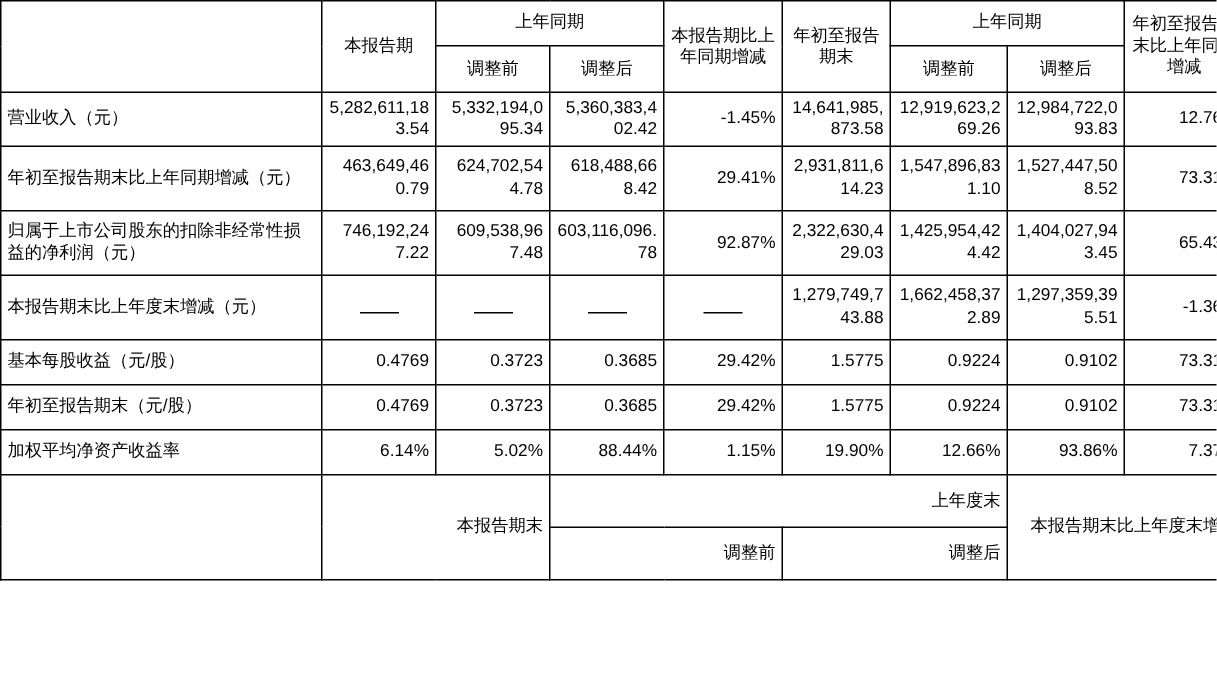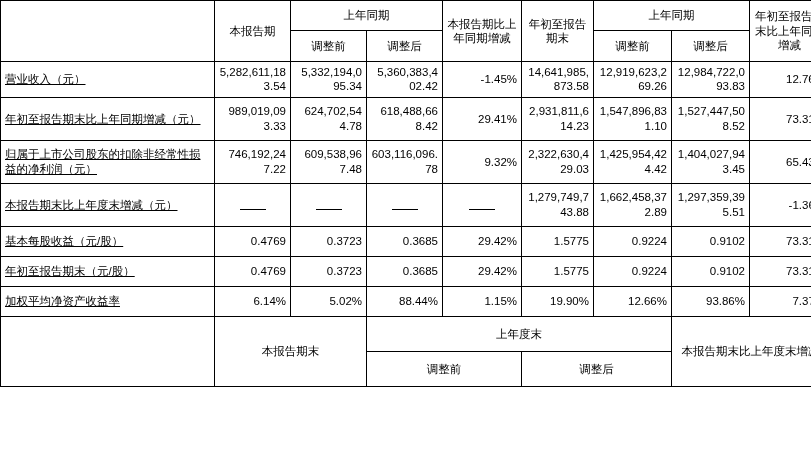--- a/index.html
+++ b/index.html
@@ -29,21 +29,20 @@
     border: 1px solid #000000;
     padding: 3px 4px;
     vertical-align: middle;
     font-weight: normal;
     line-height: 1.25;
   }
   .rowlabel {
     text-align: left;
     font-size: 11.5px;
     line-height: 1.3;
-    text-decoration: underline;
   }
   .hdr {
     text-align: center;
     font-size: 11.5px;
     line-height: 1.3;
   }
   .num {
     text-align: right;
     font-size: 11.5px;
     word-break: break-all;
@@ -58,21 +57,21 @@
     display: inline-block;
     width: 26px;
     border-bottom: 1px solid #000;
     height: 7px;
     vertical-align: middle;
   }
   .tall { height: 54px; text-align: center; }
   .sub { height: 24px; }
   .datarow td { height: 23px; }
   .datarow2 td { height: 36px; }
-  .bottom-block td { height: 28px; }
+  .bottom-block td { height: 28px; text-align: right; }
   .bottom-label { height: 56px; }
 </style>
 </head>
 <body>
 
 <div class="sheet">
 
   <table class="fin">
     <colgroup>
       <col style="width:214px">
@@ -109,36 +108,36 @@
         <td class="num">5,360,383,402.42</td>
         <td class="num">-1.45%</td>
         <td class="num">14,641,985,873.58</td>
         <td class="num">12,919,623,269.26</td>
         <td class="num">12,984,722,093.83</td>
         <td class="num">12.76%</td>
       </tr>
 
       <tr class="datarow2">
         <td class="rowlabel">年初至报告期末比上年同期增减（元）</td>
-        <td class="num">989,019,093.33</td>
+        <td class="num">463,649,460.79</td>
         <td class="num">624,702,544.78</td>
         <td class="num">618,488,668.42</td>
         <td class="num">29.41%</td>
         <td class="num">2,931,811,614.23</td>
         <td class="num">1,547,896,831.10</td>
         <td class="num">1,527,447,508.52</td>
         <td class="num">73.31%</td>
       </tr>
 
       <tr class="datarow2">
         <td class="rowlabel">归属于上市公司股东的扣除非经常性损益的净利润（元）</td>
         <td class="num">746,192,247.22</td>
         <td class="num">609,538,967.48</td>
         <td class="num">603,116,096.78</td>
-        <td class="num">9.32%</td>
+        <td class="num">92.87%</td>
         <td class="num">2,322,630,429.03</td>
         <td class="num">1,425,954,424.42</td>
         <td class="num">1,404,027,943.45</td>
         <td class="num">65.43%</td>
       </tr>
 
       <tr class="datarow2">
         <td class="rowlabel">本报告期末比上年度末增减（元）</td>
         <td class="dash"><span class="dashline"></span></td>
         <td class="dash"><span class="dashline"></span></td>

